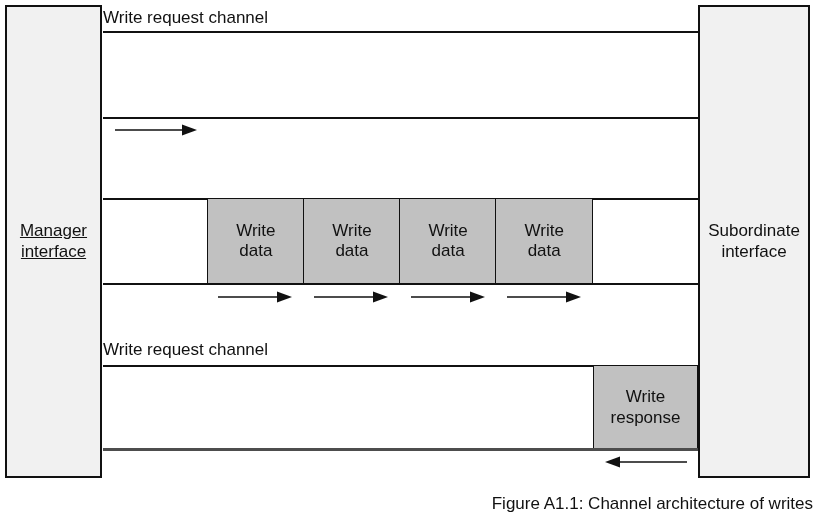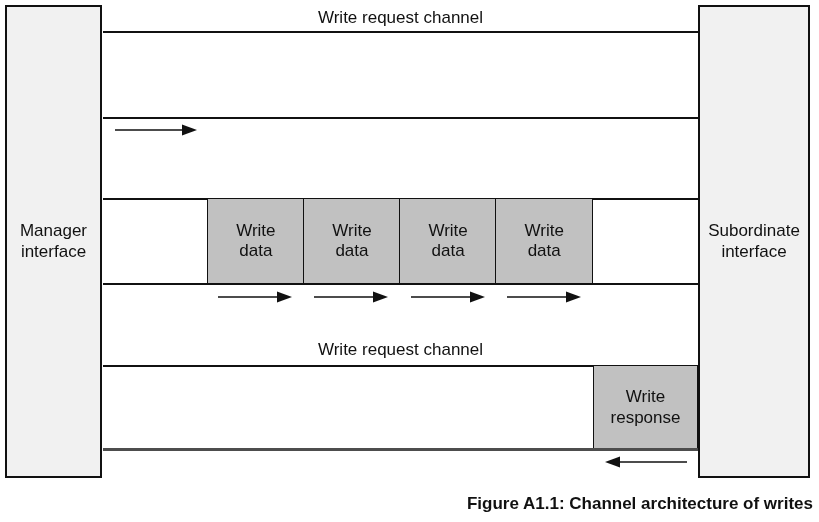--- a/index.html
+++ b/index.html
@@ -27,21 +27,21 @@
   .iface {
     position: absolute;
     top: 5px;
     height: 473px;
     background: var(--interface-fill);
     border: 2px solid var(--border);
     display: flex;
     align-items: center;
     justify-content: center;
   }
-  .iface.manager { left: 5px; width: 97px; }
+  .iface.manager { left: 5px; width: 97px; text-decoration: underline; }
   .iface.subordinate { left: 698px; width: 112px; }
   .iface-label {
     font-size: 17px;
     line-height: 1.2;
     text-align: center;
     white-space: pre-line;
   }
   
   .hline {
     position: absolute;
@@ -52,21 +52,20 @@
   }
   .hline.thick {
     height: 2.6px;
     background: var(--thick-line);
   }
   
   .channel-label {
     position: absolute;
     left: 103px;
     width: 595px;
-    text-align: center;
     font-size: 17px;
     line-height: 20px;
     white-space: nowrap;
   }
   
   .payload {
     position: absolute;
     background: var(--box-fill);
     border: 1.6px solid var(--border);
     display: flex;
@@ -99,21 +98,21 @@
   }
   .data-cell + .data-cell { margin-left: -1.6px; }
   
   .arrow { position: absolute; display: block; }
   
   .caption {
     position: absolute;
     top: 494px;
     right: 6px;
     font-size: 17px;
-    font-weight: bold;
+    font-weight: normal;
     white-space: nowrap;
   }
 </style>
 </head>
 <body>
 
 <div class="stage">
 
   <div class="iface manager">
     <div class="iface-label">Manager

